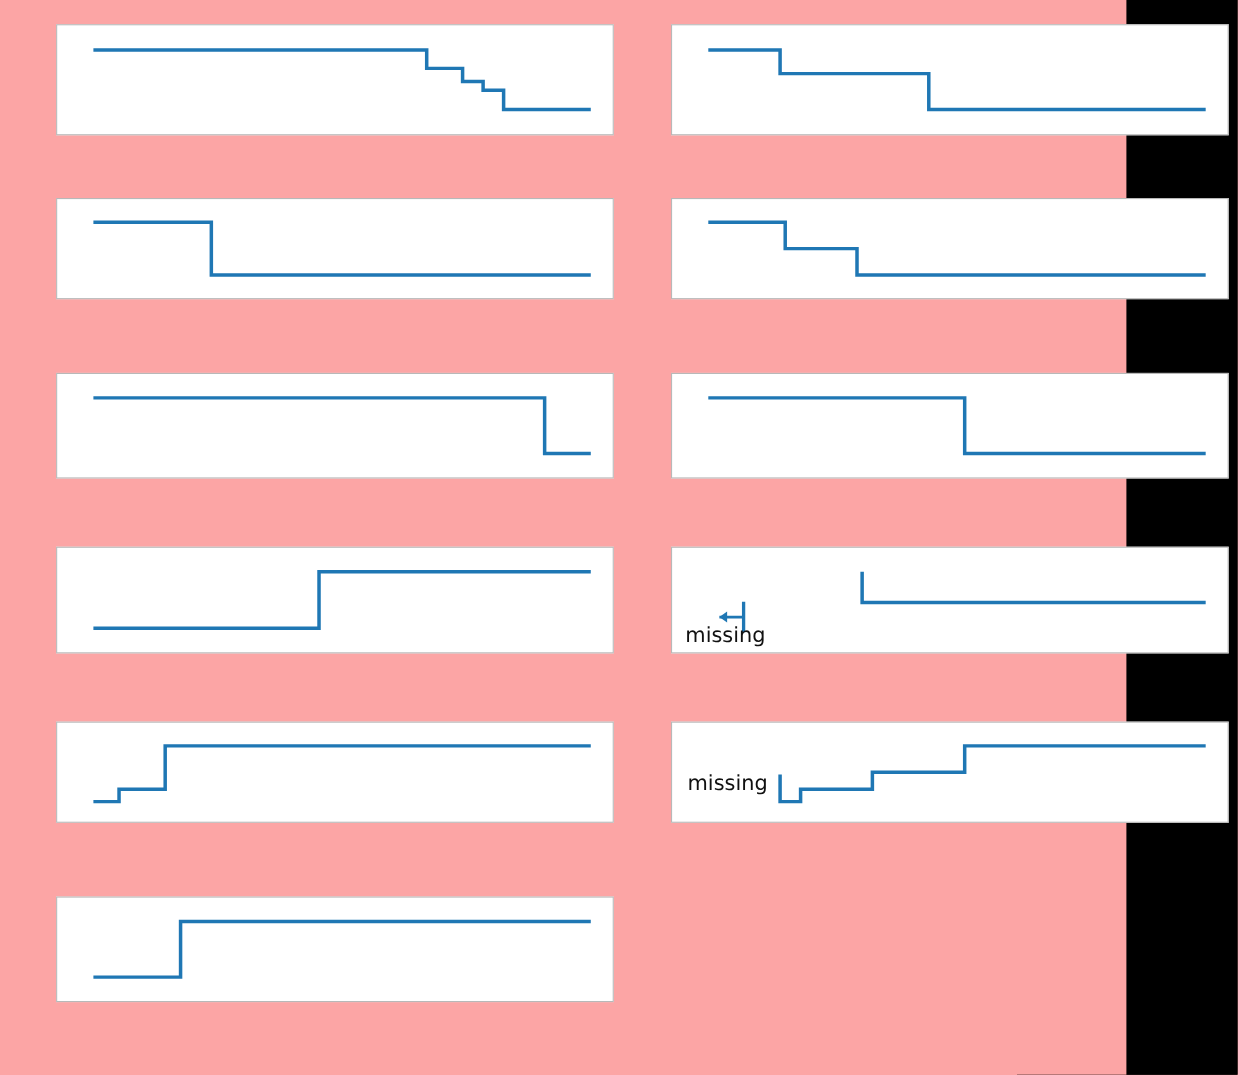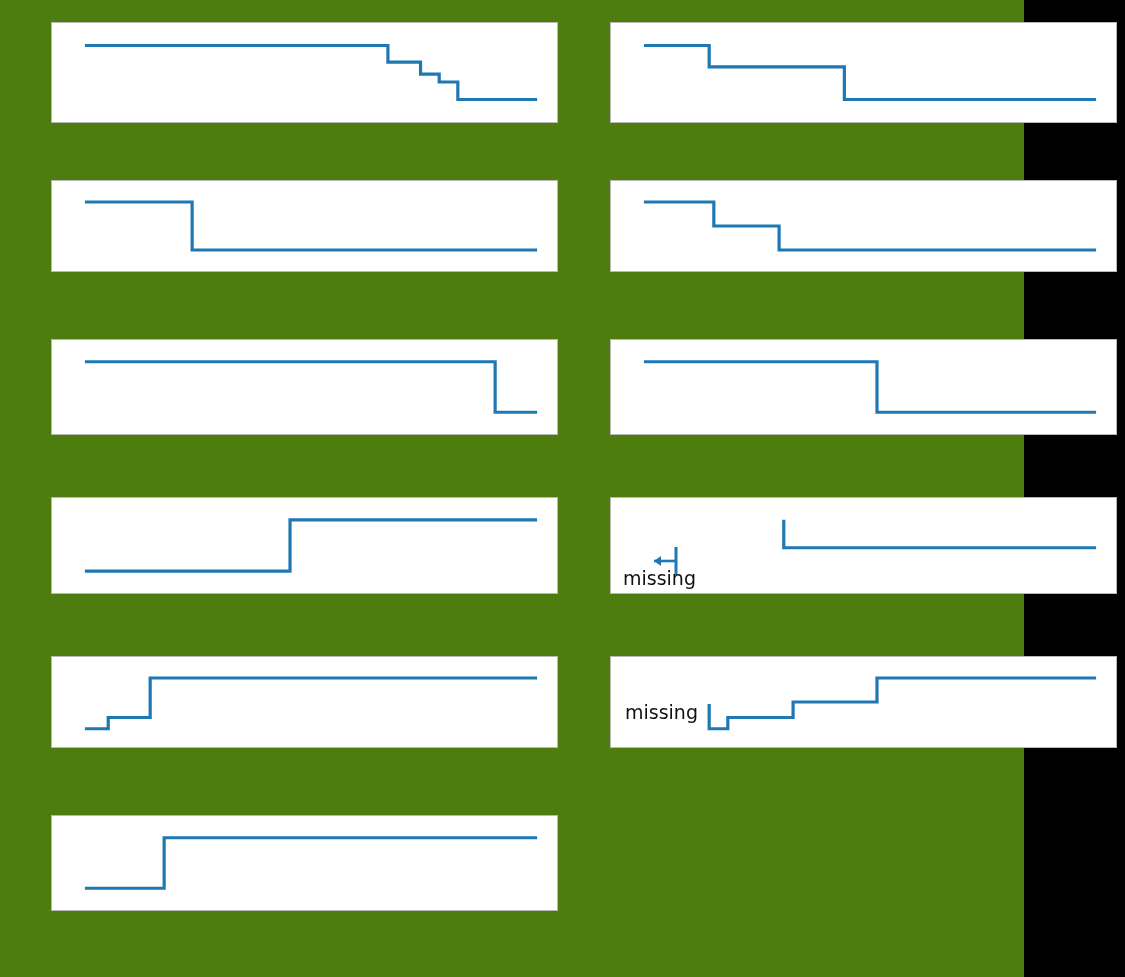--- a/index.html
+++ b/index.html
@@ -14,21 +14,21 @@
     font-family: "DejaVu Sans", "Liberation Sans", sans-serif;
     position: relative;
     overflow: hidden;
   }
   #figure {
     position: absolute;
     left: 0;
     top: 0;
     width: 1024px;
     height: 977px;
-    background: #4d7c0f;
+    background: #fca5a5;
   }
   .panel {
     position: absolute;
     background: #ffffff;
     border: 1px solid #b8b8b8;
     box-sizing: border-box;
     overflow: hidden;
   }
   .panel svg {
     display: block;

